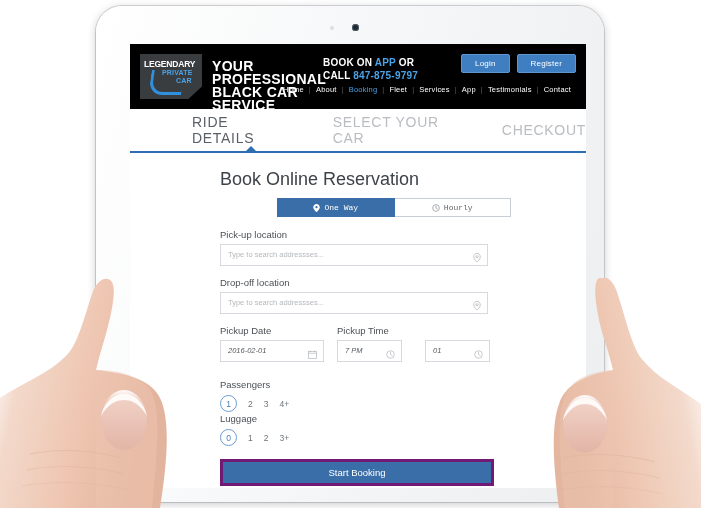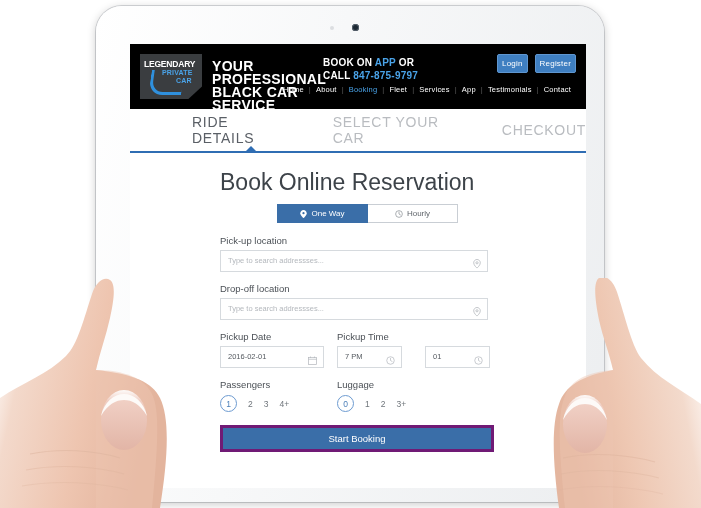--- a/index.html
+++ b/index.html
@@ -148,21 +148,21 @@
     position: absolute;
     right: 10px;
     top: 10px;
     display: flex;
     gap: 7px;
   }
   .auth-btn {
     background: #3f7fc1;
     color: #ffffff;
     font-size: 8px;
-    padding: 4px 4px;
+    padding: 4px 13px;
     border-radius: 2px;
     border: 1px solid #5f96d0;
     letter-spacing: 0.2px;
   }
   #nav-menu {
     position: absolute;
     right: 10px;
     top: 41px;
     display: flex;
     font-size: 7.5px;
@@ -204,29 +204,30 @@
     border-right: 5px solid transparent;
     border-bottom: 5px solid #2f6db3;
   }
 
   
   #form-area {
     position: relative;
     padding: 16px 0 0 90px;
   }
   #page-title {
-    font-size: 23px;
+    font-size: 18px;
     color: #3d4349;
     font-weight: normal;
     margin: 0 0 8px 0;
   }
   #trip-toggle {
     display: flex;
     margin: 0 14px 12px 57px;
-    width: 181px;
+    width: 234px;
+    font-family: Liberation Mono, monospace;
   }
   .toggle-btn {
     flex: 1;
     height: 17px;
     display: flex;
     align-items: center;
     justify-content: center;
     gap: 4px;
     font-size: 8px;
     border: 1px solid #c9ced4;
@@ -275,29 +276,31 @@
     height: 20px;
     border: 1px solid #d6dade;
     background: #ffffff;
   }
   .small-input .value {
     position: absolute;
     left: 7px;
     top: 5px;
     font-size: 7.5px;
     color: #54595f;
+    font-style: italic;
   }
   #time-inputs { display: flex; gap: 23px; }
   #time-hour { width: 72px; }
   #time-min { width: 72px; }
 
   #counts-row {
     display: flex;
-    gap: 13px;
-    margin-top: 11px;
+    gap: 1px;
+    margin-top: 17px;
+    flex-direction: column;
   }
   #passengers-col { width: 104px; }
   #luggage-col { width: 153px; }
   .count-options {
     display: flex;
     align-items: center;
     gap: 11px;
     margin-top: 5px;
   }
   .count-opt {

